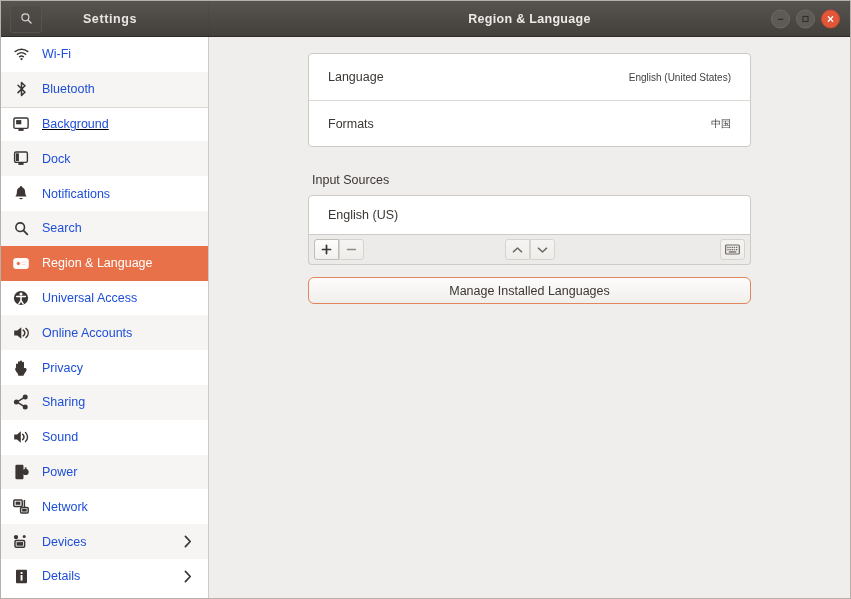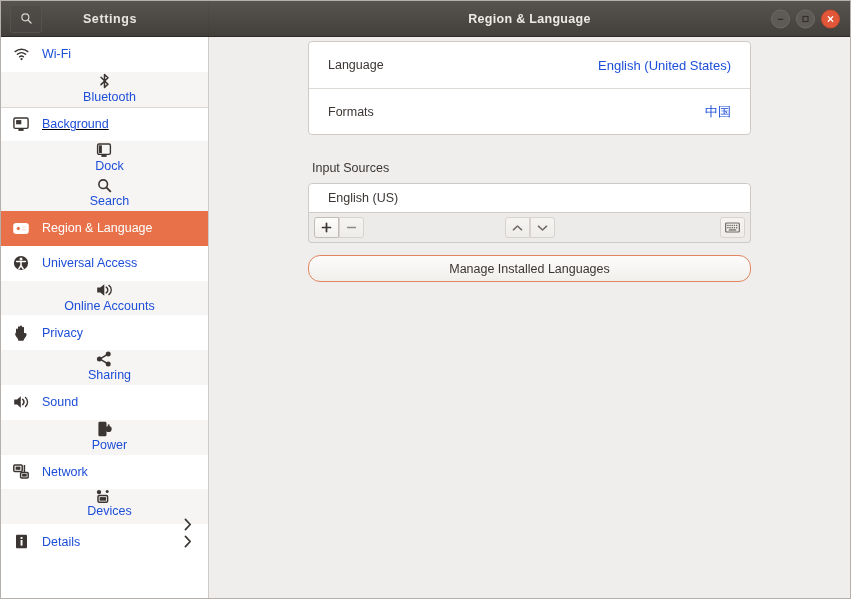--- a/index.html
+++ b/index.html
@@ -115,21 +115,21 @@
   }
   .side-item {
     display: flex;
     align-items: center;
     height: 34.8px;
     padding-left: 10px;
     box-sizing: border-box;
     cursor: pointer;
     position: relative;
   }
-  .side-item.alt { background: #f6f5f4; flex-direction: column; }
+  .side-item.alt { background: #f6f5f4; }
   .side-item.sep-top { border-top: 1px solid #dcd8d4; text-decoration: underline; }
   .side-item.active {
     background: #e8714a;
   }
   .side-item.active .side-label { color: #ffffff; }
   .side-item.active .side-icon svg { fill: #ffffff; stroke: #ffffff; }
   .side-icon {
     width: 20px;
     min-width: 20px;
     height: 18px;
@@ -155,21 +155,21 @@
   
   .main {
     flex: 1;
     background: #f0eeec;
     position: relative;
     box-sizing: border-box;
     overflow: hidden;
   }
   .main-inner {
     width: 443px;
-    margin: 4px auto;
+    margin: 16px auto;
     box-sizing: border-box;
   }
 
   .card {
     background: #ffffff;
     border: 1px solid #cfcac6;
     border-radius: 4px;
     overflow: hidden;
   }
   .card-row {
@@ -180,36 +180,36 @@
     padding: 0 19px;
     box-sizing: border-box;
     cursor: pointer;
   }
   .card-row + .card-row { border-top: 1px solid #dedad6; }
   .row-label {
     font-size: 12.5px;
     color: #3b3633;
   }
   .row-value {
-    font-size: 13px;
-    color: #1d4ed8;
+    font-size: 10px;
+    color: #404040;
   }
 
   .section-title {
     font-size: 12.5px;
     font-weight: normal;
     color: #3b3633;
     margin: 26px 0 8px 4px;
   }
 
   .list-card {
     background: #ffffff;
     border: 1px solid #cfcac6;
     border-radius: 4px 4px 0 0;
-    height: 30px;
+    height: 40px;
     box-sizing: border-box;
     display: flex;
     align-items: center;
     padding: 0 19px;
   }
   .list-item-label {
     font-size: 12.5px;
     color: #3b3633;
   }
 
@@ -257,21 +257,21 @@
   }
   .tb-btn.kbd {
     width: 25px;
     border-radius: 3px;
   }
 
   .manage-btn {
     margin-top: 12px;
     height: 27px;
     border: 1px solid #e0855f;
-    border-radius: 12px;
+    border-radius: 6px;
     background: linear-gradient(to bottom, #fdfcfb, #f1efec);
     display: flex;
     align-items: center;
     justify-content: center;
     font-size: 12.5px;
     color: #3b3633;
     cursor: pointer;
     box-sizing: border-box;
   }
 </style>
@@ -361,20 +361,30 @@
         <span class="side-icon">
           <svg width="16" height="15" viewBox="0 0 16 15">
             <rect x="1.6" y="1" width="12.8" height="10.4" rx="1.4" fill="none" stroke="#3b3633" stroke-width="1.4"></rect>
             <rect x="2.9" y="2.3" width="3" height="7.8" fill="#3b3633"></rect>
             <rect x="5.4" y="11.6" width="5.2" height="2.3" fill="#3b3633"></rect>
           </svg>
         </span>
         <span class="side-label">Dock</span>
       </div>
 
+      <div class="side-item">
+        <span class="side-icon">
+          <svg width="14" height="16" viewBox="0 0 14 16">
+            <path d="M7 1.2c-2.4 0-4.1 1.8-4.1 4.2 0 3.4-1.1 4.4-1.6 5.1h11.4c-.5-.7-1.6-1.7-1.6-5.1 0-2.4-1.7-4.2-4.1-4.2z" fill="#3b3633"></path>
+            <circle cx="7" cy="1.3" r="1.2" fill="#3b3633"></circle>
+            <path d="M5.2 11.9a1.85 1.85 0 0 0 3.6 0z" fill="#3b3633"></path>
+          </svg>
+        </span>
+        <span class="side-label">Notifications</span>
+      </div>
 
       <div class="side-item alt">
         <span class="side-icon">
           <svg width="15" height="15" viewBox="0 0 16 16">
             <circle cx="6.6" cy="6.6" r="4.6" fill="none" stroke="#3b3633" stroke-width="1.7"></circle>
             <line x1="10" y1="10" x2="14.2" y2="14.2" stroke="#3b3633" stroke-width="2" stroke-linecap="round"></line>
           </svg>
         </span>
         <span class="side-label">Search</span>
       </div>

